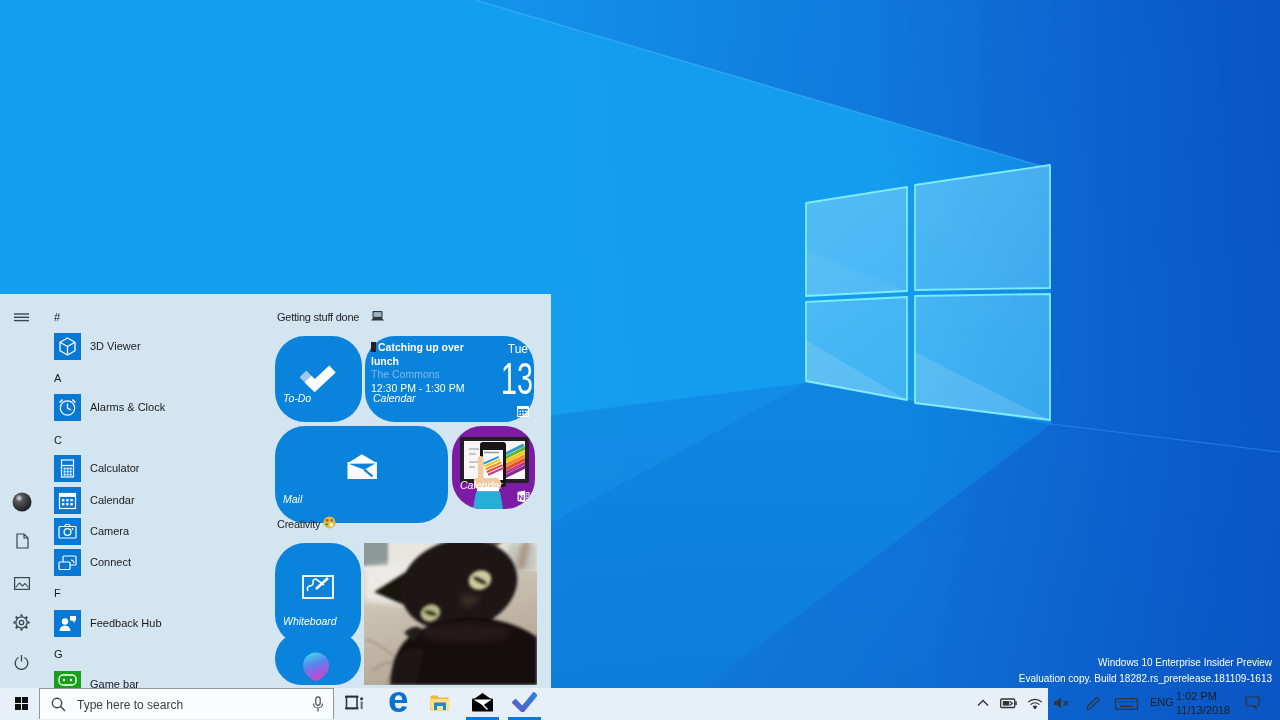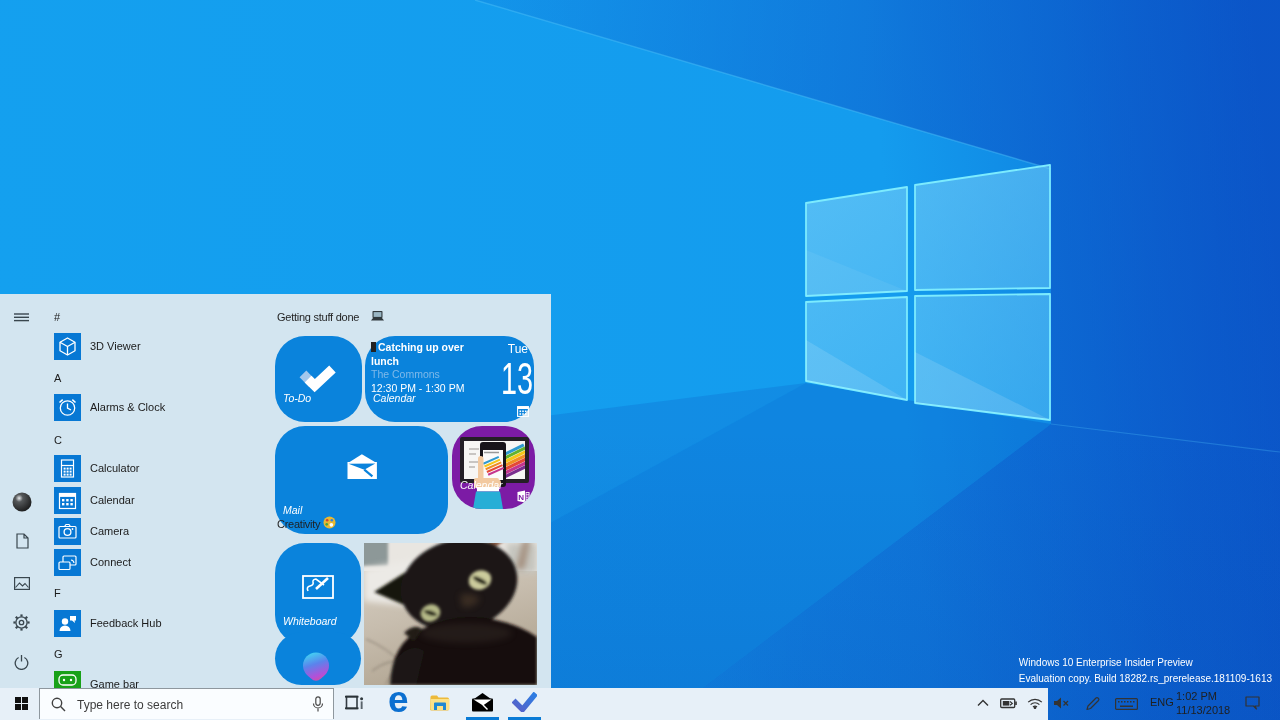--- a/index.html
+++ b/index.html
@@ -1,19 +1,19 @@
 <!DOCTYPE html>
 <html><head>
 <meta charset="utf-8">
 <style>
   html,body{margin:0;padding:0;width:1280px;height:720px;overflow:hidden;
     font-family:"Liberation Sans",sans-serif;}
   .abs{position:absolute;}
   #wp{position:absolute;left:0;top:0;}
-  #build{position:absolute;right:8px;top:655px;color:#fff;
+  #build{position:absolute;right:8px;top:655px;text-align:right;color:#fff;
     font-size:10px;line-height:15.5px;}
   #menu{position:absolute;left:0;top:294px;width:551px;height:394px;
     background:#d3e5f0;overflow:hidden;}
   .letter{position:absolute;left:54px;font-size:11px;color:#1b1b1b;}
   .appicon{position:absolute;left:54px;width:27px;height:27px;background:#0778d4;}
   .applabel{position:absolute;left:90px;font-size:11px;color:#1b1b1b;}
   .tilelabel{position:absolute;left:8px;bottom:18px;font-size:10.5px;color:#fff;font-style:italic;}
   .tile{position:absolute;background:#0a83dc;border-radius:30px;}
   .hdr{position:absolute;font-size:11px;color:#1f1f1f;letter-spacing:-0.25px;}
   #taskbar{position:absolute;left:0;top:688px;width:1048px;height:32px;
@@ -250,21 +250,21 @@
           <rect x="2.5" y="5.5" width="1.6" height="1.6"></rect>
           <rect x="5.2" y="5.5" width="1.6" height="1.6"></rect>
           <rect x="7.9" y="5.5" width="1.6" height="1.6"></rect>
       <rect x="2.5" y="8.2" width="1.6" height="1.6"></rect>
           <rect x="5.2" y="8.2" width="1.6" height="1.6"></rect>
           <rect x="7.9" y="8.2" width="1.6" height="1.6"></rect>
         </g>
     </svg>
   </div>
 
-  <div class="tile" style="left:275px;top:132px;width:173px;height:108px">
+  <div class="tile" style="left:275px;top:132px;width:173px;height:97px">
     <svg width="173" height="83" viewBox="0 0 173 83">
       <polygon points="74.6,36 86.9,28.2 99.9,36" fill="#fff"></polygon>
       <rect x="72.5" y="36" width="29.4" height="17" fill="#fff"></rect>
       <polygon points="73.5,37.8 100.3,37.4 89.3,43.8" fill="#0a83dc"></polygon>
       <line x1="89.3" y1="43.6" x2="97.4" y2="50.4" stroke="#0a83dc" stroke-width="2.2"></line>
     </svg>
     <div class="tilelabel">Mail</div>
   </div>
 
   <div class="tile" style="left:452px;top:132px;width:83px;height:83px;background:#7c1ba5;overflow:hidden">

